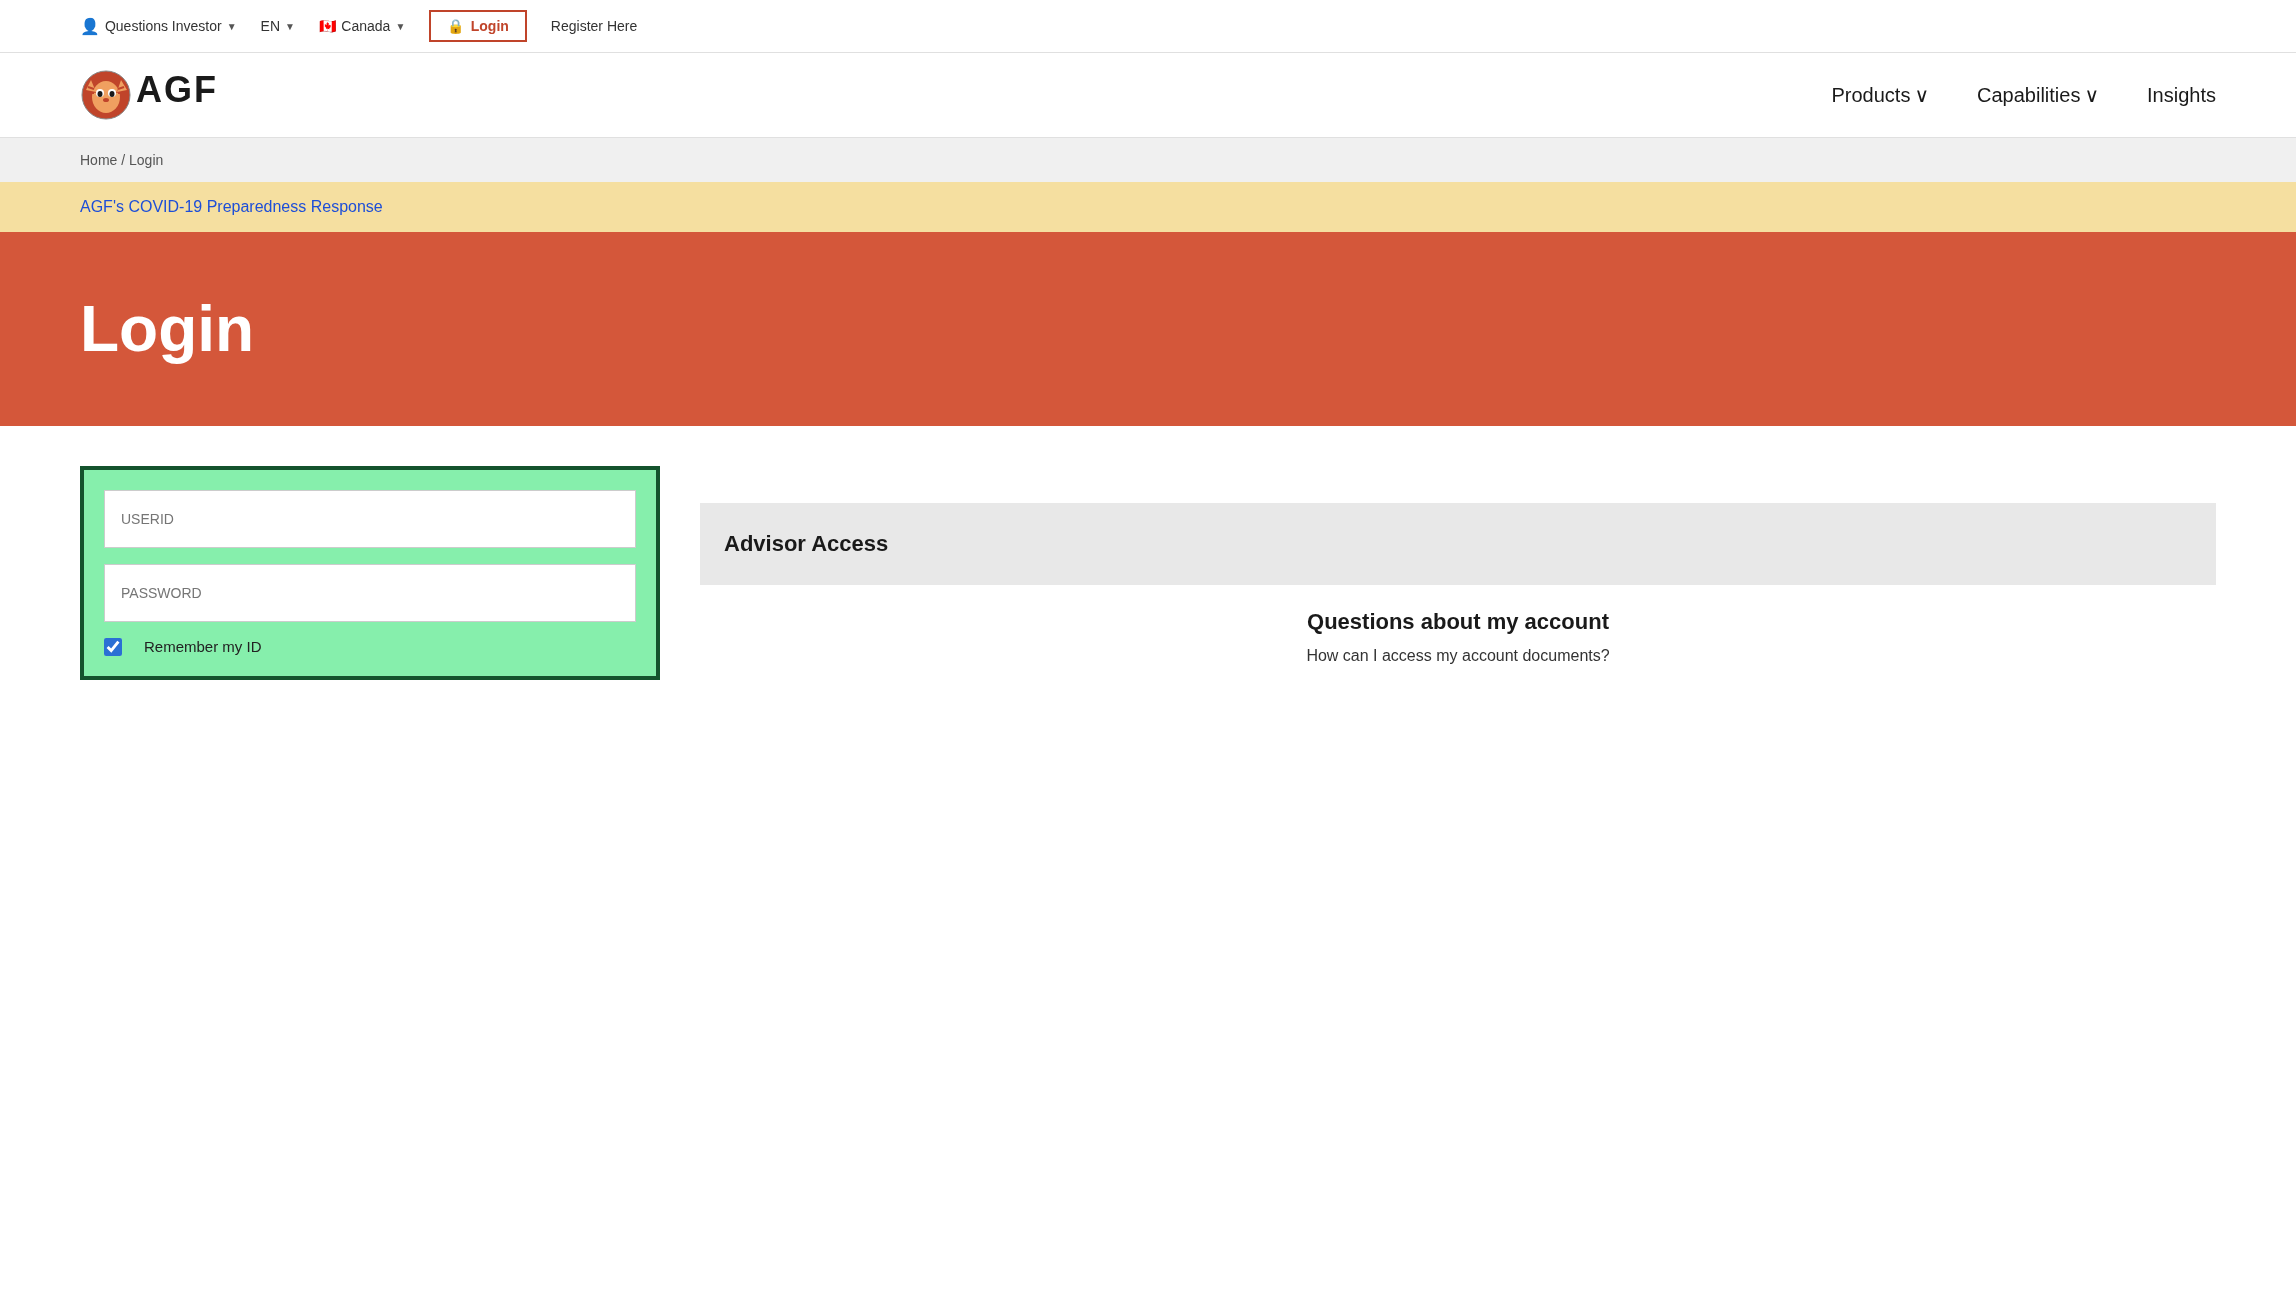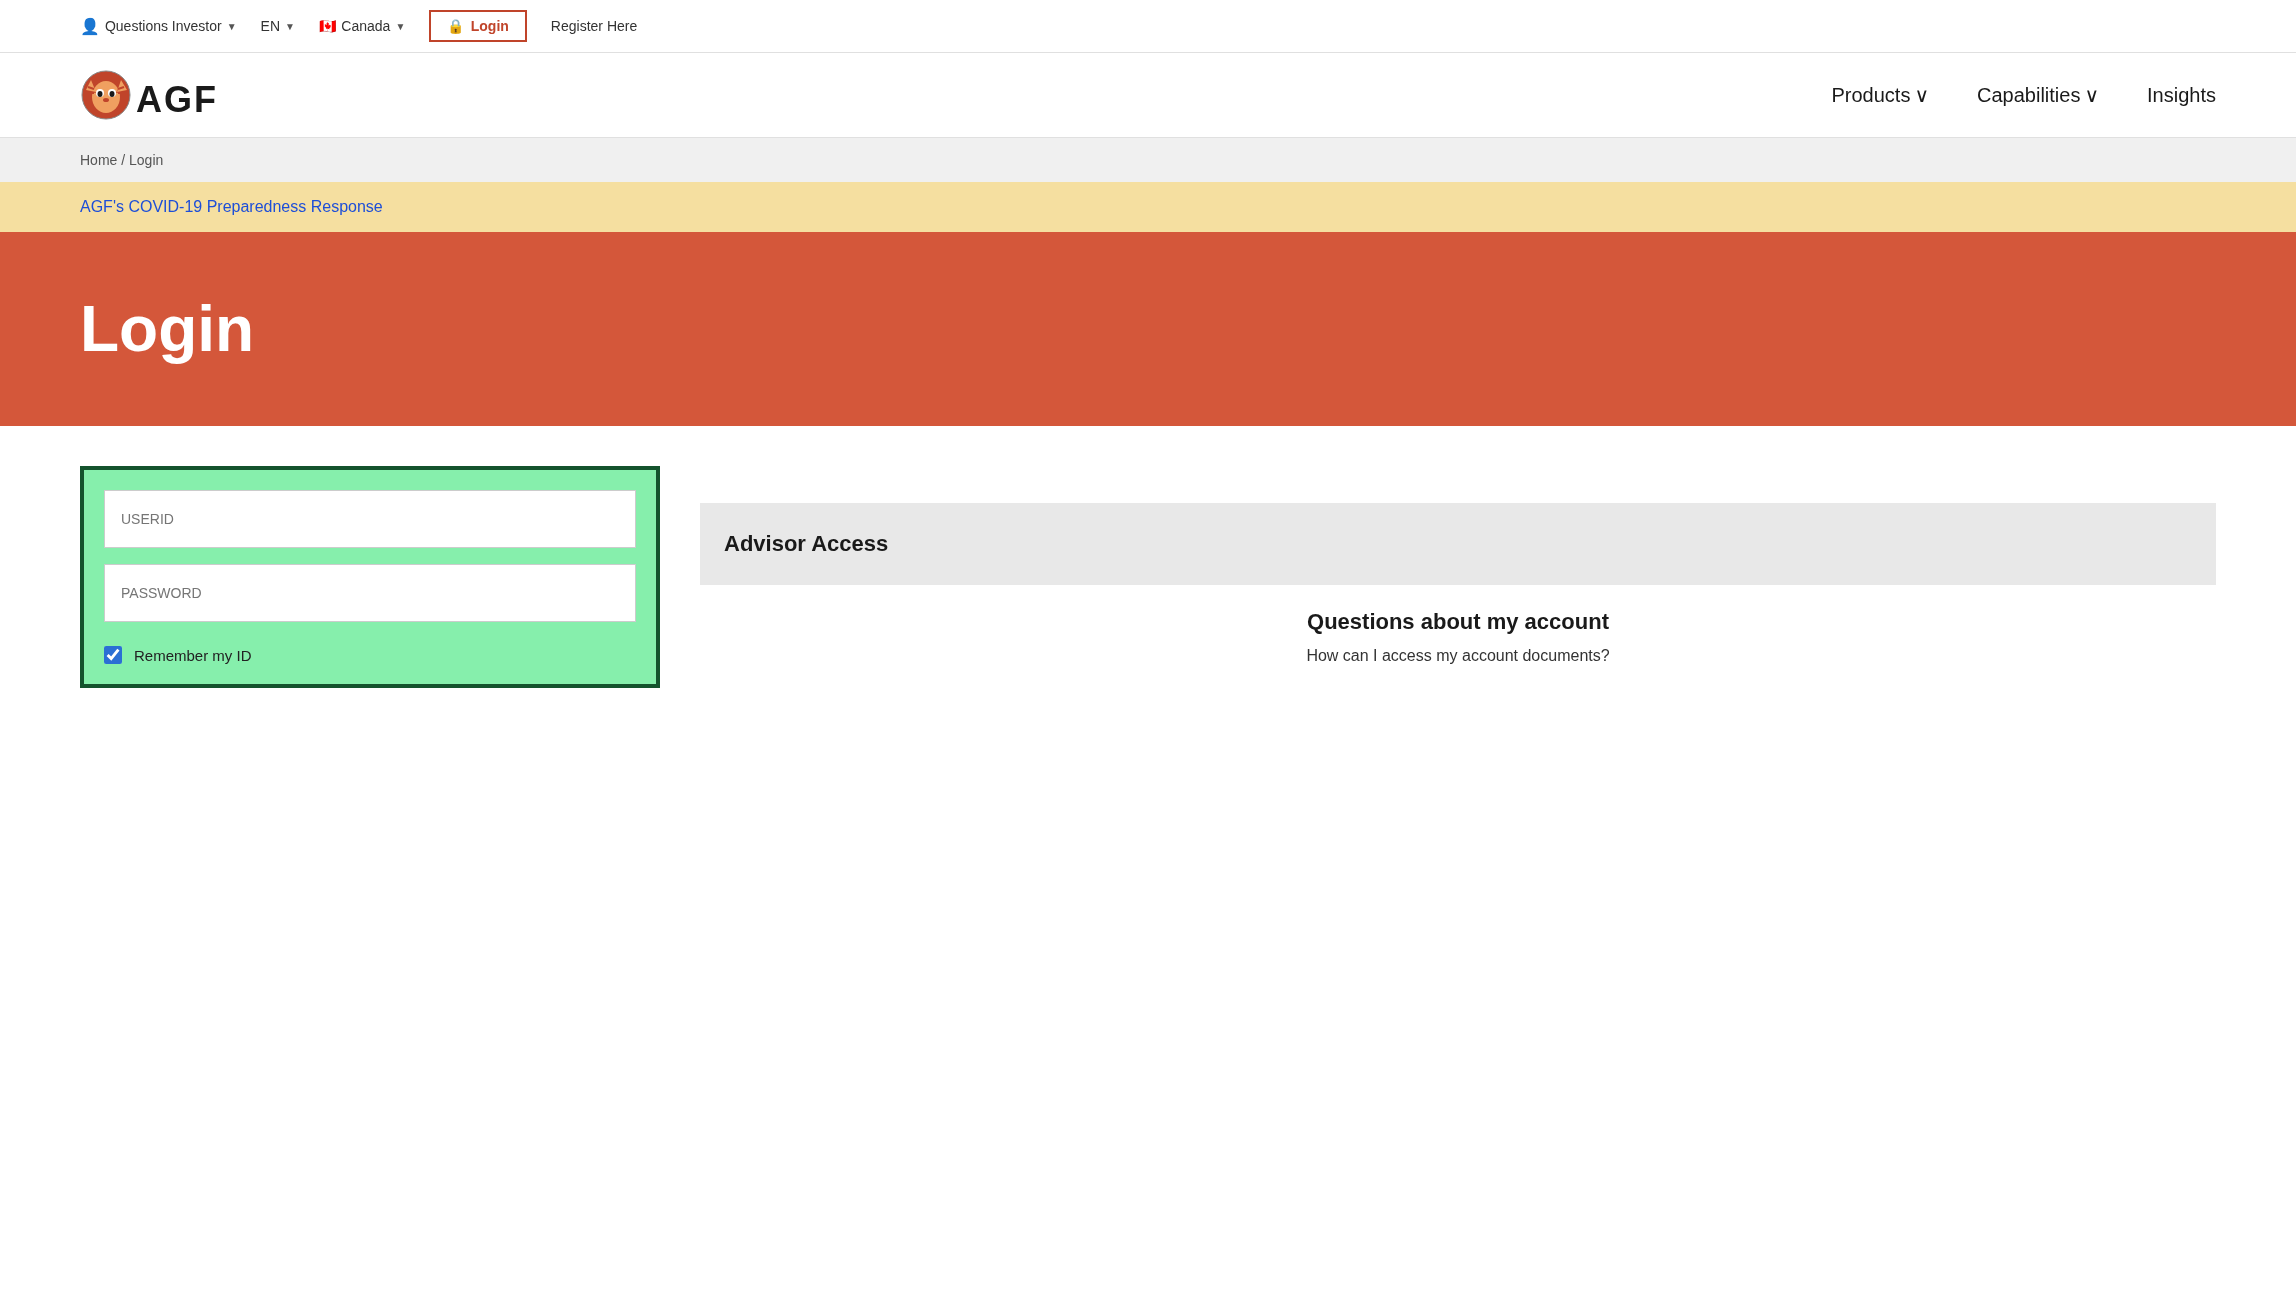--- a/index.html
+++ b/index.html
@@ -50,21 +50,21 @@
     .main-nav {
       display: flex;
       align-items: center;
       padding: 16px 80px;
       background: #fff;
       border-bottom: 1px solid #e0e0e0;
       justify-content: space-between;
     }
     .logo-area {
       display: flex;
-      align-items: flex-end;
+      align-items: flex-start;
       gap: 4px;
     }
     .logo-tiger {
       width: 52px;
       height: 52px;
     }
     .logo-text {
       font-size: 36px;
       font-weight: bold;
       color: #1a1a1a;
@@ -135,23 +135,21 @@
       background: #fff;
       border: 1px solid #ccc;
       padding: 20px 16px;
       margin-bottom: 16px;
       font-size: 14px;
       color: #888;
       outline: none;
     }
     .remember-row {
       display: flex;
-      align-items: center;
-      gap: 12px;
-      margin-top: 8px;
+      gap: 22px;
     }
     .remember-checkbox {
       width: 18px;
       height: 18px;
       accent-color: #2b6fd4;
       cursor: pointer;
     }
     .remember-label {
       font-size: 15px;
       color: #222;

